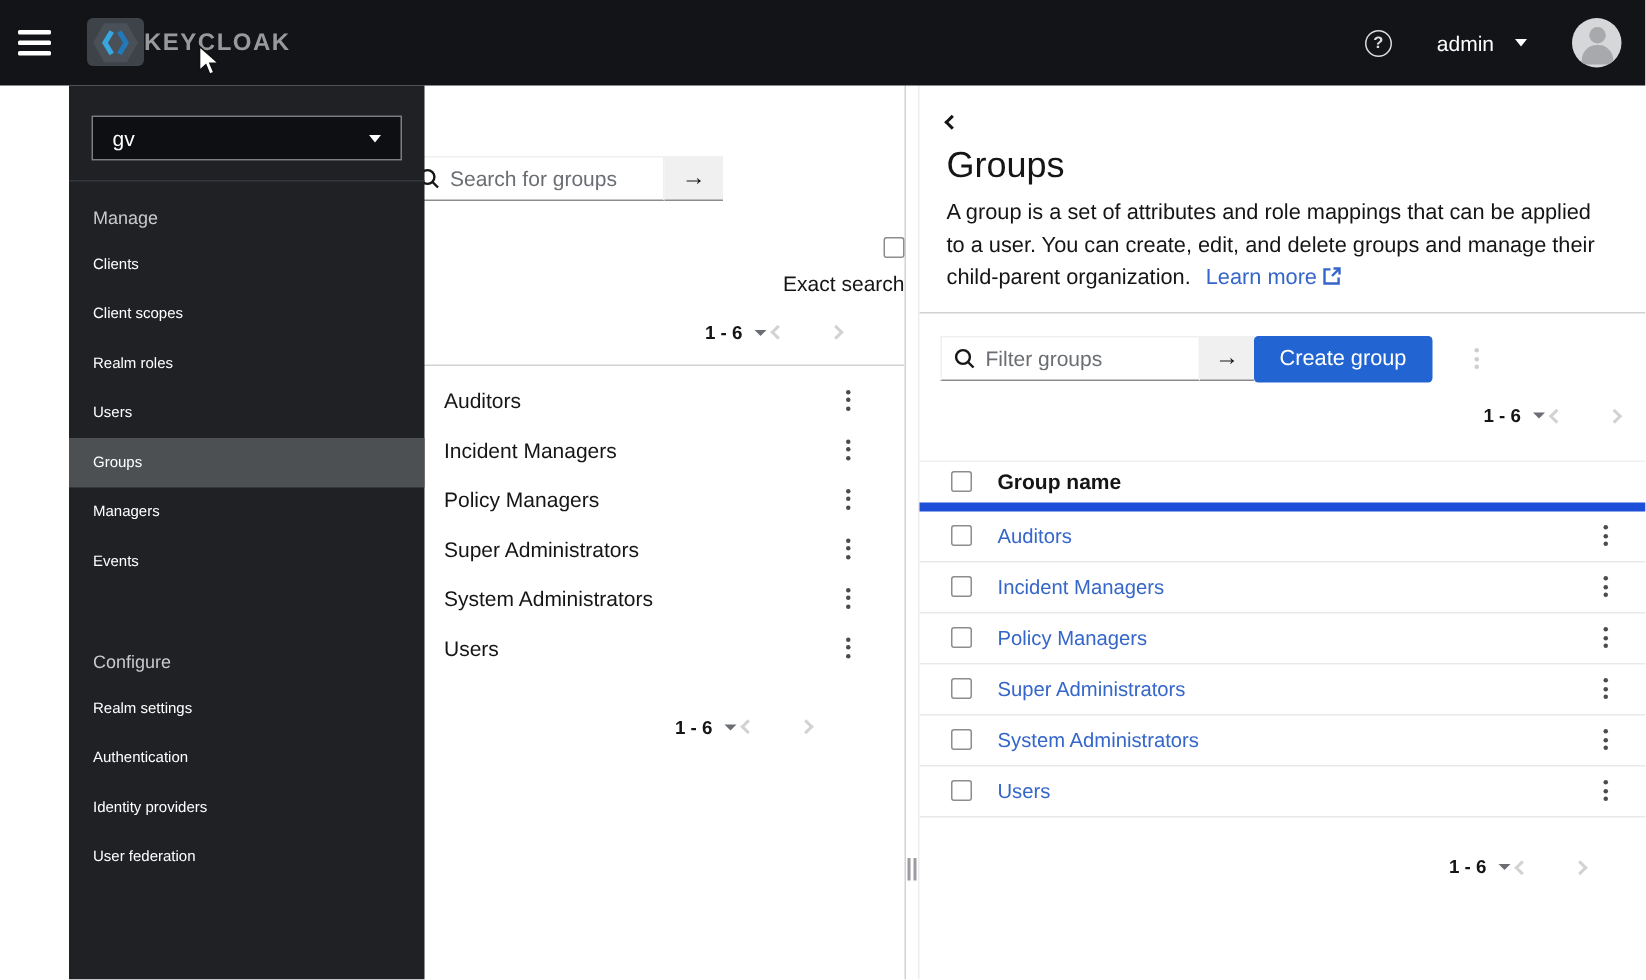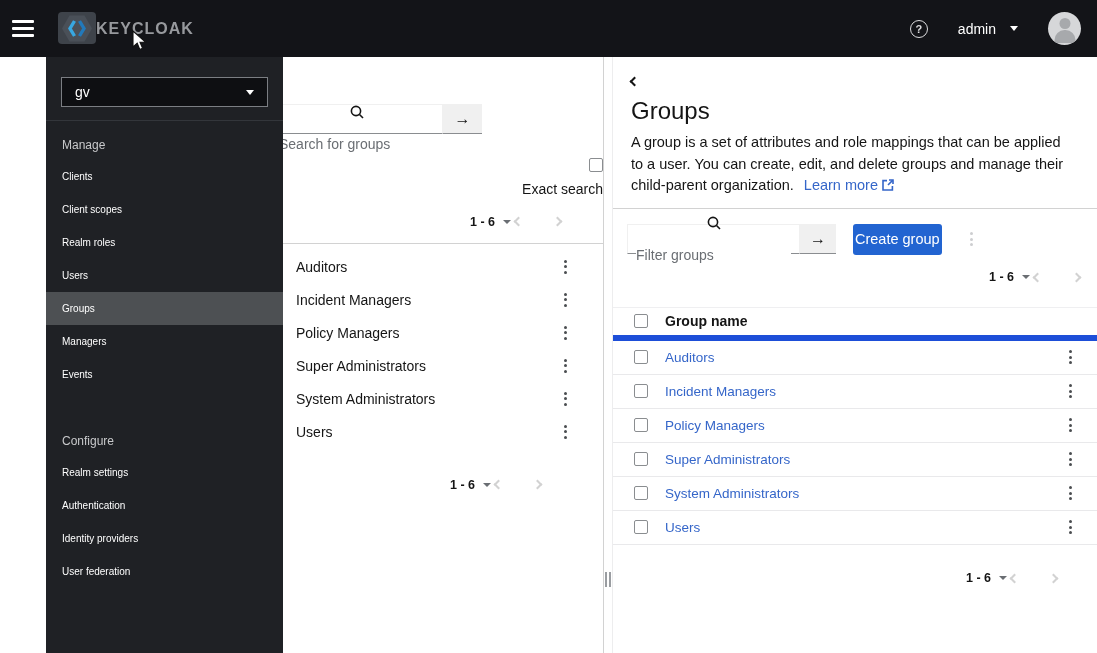--- a/index.html
+++ b/index.html
@@ -47,21 +47,21 @@
     cursor:pointer;}
   .nav-item.selected{background:var(--sidebar_selected);}
   .nav-gap{height:26px;}
 
   
   .tree-panel{position:absolute;left:237px;top:57px;width:367px;bottom:0;background:#fff;
     border-right:1px solid #d2d2d2;}
   .tree-toolbar{padding:47px 0 0 33px;}
   .search-row{display:flex;align-items:stretch;}
   .pf-input{display:flex;align-items:center;width:173px;height:30px;border:1px solid #f0f0f0;
-    border-bottom:1px solid #8a8d90;background:#fff;padding:0 8px;gap:17px;flex-direction:column;}
+    border-bottom:1px solid #8a8d90;background:#fff;padding:0 8px;gap:7px;}
   .pf-input input{border:none;outline:none;width:100%;font-size:14px;font-family:inherit;color:#151515;}
   .pf-input input::placeholder{color:#6a6e73;}
   .arrow-btn{width:39px;height:30px;background:#f0f0f0;border:none;border-bottom:1px solid #8a8d90;
     font-size:16px;color:#151515;cursor:pointer;display:flex;align-items:center;justify-content:center;}
   .exact-row{display:flex;align-items:flex-end;gap:9px;margin-top:24px;font-size:14px;cursor:pointer;flex-direction:column;}
   .cbx{appearance:none;-webkit-appearance:none;width:14px;height:14px;border:1px solid #8a8d90;
     border-radius:2px;background:#fff;cursor:pointer;margin:0;flex:none;}
 
   .pg{display:flex;align-items:center;}
   .pg-menu{background:none;border:none;display:flex;align-items:center;gap:8px;cursor:pointer;
@@ -94,21 +94,21 @@
   .drawer-close .chev{border-color:#151515;width:7px;height:7px;border-width:2px;transform:rotate(-135deg);}
   .main-header{padding:12px 22px 0 18px;}
   .page-title{font-size:24px;font-weight:500;color:#151515;margin-bottom:7px;}
   .desc{font-size:14.5px;line-height:21.5px;color:#151515;max-width:458px;}
   .learn-more{color:var(--link);text-decoration:none;margin-left:10px;white-space:nowrap;}
   .learn-more svg{vertical-align:-1px;margin-left:4px;}
   .main-divider{border-bottom:1px solid #d2d2d2;margin-top:11px;}
   .toolbar{display:flex;align-items:center;padding:15px 12px 0 14px;}
   .toolbar .pf-input{width:173px;justify-content:center;}
   .toolbar .arrow-btn{width:36px;}
-  .create-btn{margin-left:17px;height:31px;padding:0 2px;background:var(--primary);color:#fff;
+  .create-btn{height:31px;padding:0 17px;background:var(--primary);color:#fff;
     border:none;border-radius:3px;font-size:14.5px;font-family:inherit;cursor:pointer;}
   .toolbar .kebab{margin-left:22px;}
   .toolbar-pg{display:flex;justify-content:flex-end;padding:15px 13px 0 0;}
 
   .grp-table{margin-top:22px;}
   .t-row{height:34px;display:flex;align-items:center;padding:0 19px 0 21px;border-bottom:1px solid #e9e9eb;font-size:13.5px;}
   .t-row.head{border-top:1px solid #efeff1;border-bottom:6px solid #1d4ed8;font-weight:700;font-size:14px;}
   .t-row .name{margin-left:17px;}
   .t-row a{color:var(--link);text-decoration:none;}
   .bottom-pg{display:flex;justify-content:flex-end;padding:26px 36px 0 0;}

